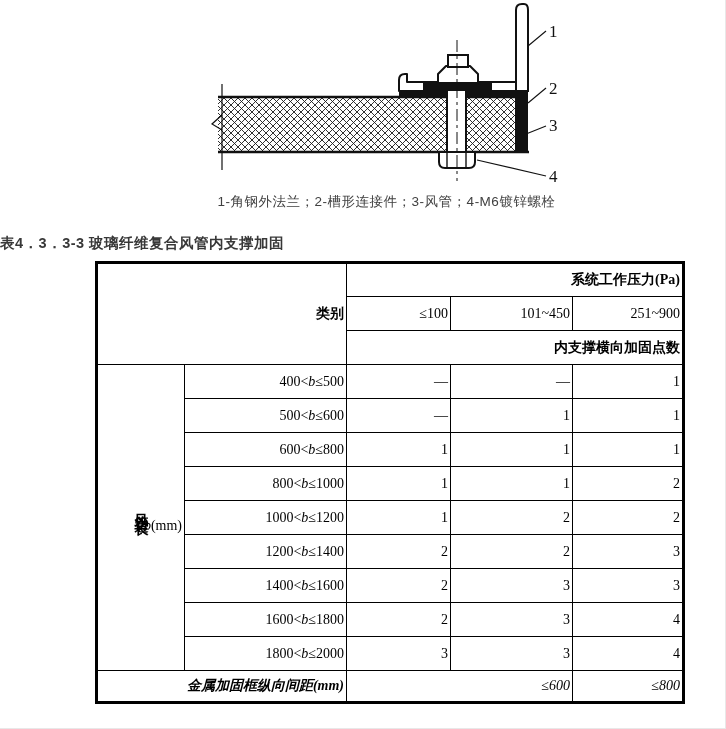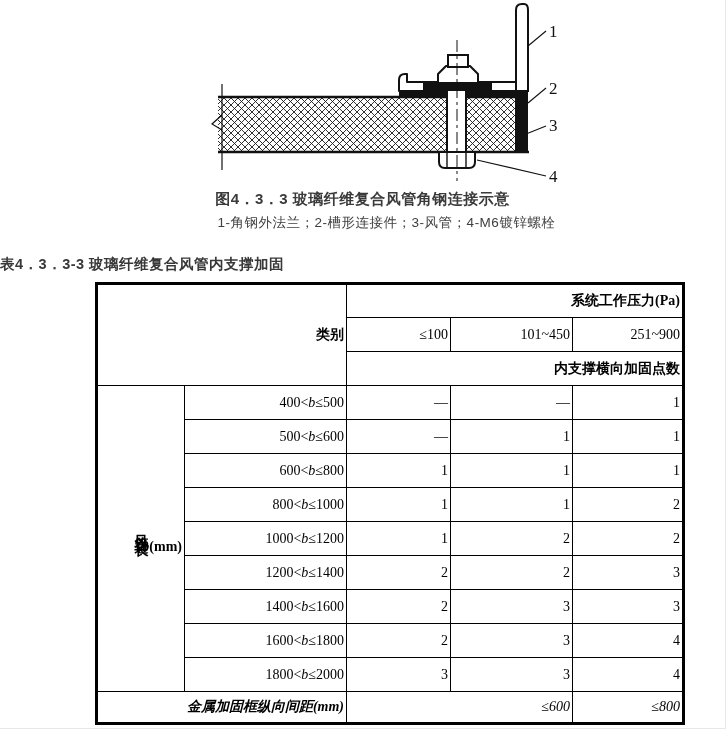--- a/index.html
+++ b/index.html
@@ -35,21 +35,21 @@
   table.grid td {
     border:1px solid #000; text-align:right; vertical-align:middle;
     padding:0 2px; height:34px; box-sizing:border-box;
   }
   td.hd { font-weight:bold; }
   td.vcell { padding:2px 0; }
   .vchars {
     writing-mode:vertical-rl; text-orientation:upright;
     margin:0 auto; font-weight:bold; letter-spacing:3px; line-height:1; font-size:14px;
   }
-  .vunit { font-weight:bold; margin-top:4px; font-size:14px; }
+  .vunit { font-weight:normal; margin-top:4px; font-size:14px; }
   tr.frow td { height:32px;font-style:italic; }
   td i { font-style:italic; font-family:"Liberation Serif","DejaVu Serif",serif; }
 
   
   .ln  { stroke:#111; fill:none; }
   .blk { fill:#111; stroke:none; }
   .wht { fill:#fff; stroke:#111; }
   .lbl { font-family:"Liberation Serif","DejaVu Serif",serif; font-size:17px; fill:#111; }
 </style>
 </head>
@@ -101,21 +101,20 @@
       <line class="ln" x1="526" y1="134" x2="546" y2="126" stroke-width="1.1"></line>
       <line class="ln" x1="477" y1="160" x2="546" y2="176" stroke-width="1.1"></line>
     </g>
 
     <text class="lbl" x="549" y="37">1</text>
     <text class="lbl" x="549" y="94">2</text>
     <text class="lbl" x="549" y="131">3</text>
     <text class="lbl" x="549" y="182">4</text>
   </svg>
 
-  <div class="fig-caption">图4．3．3 玻璃纤维复合风管角钢连接示意</div>
   <div class="fig-legend">1-角钢外法兰；2-槽形连接件；3-风管；4-M6镀锌螺栓</div>
 
   <div class="tbl-title">表4．3．3-3 玻璃纤维复合风管内支撑加固</div>
 
   <table class="grid">
     <colgroup>
       <col style="width:88px">
         <col style="width:162px">
       <col style="width:104px">
         <col style="width:122px">

